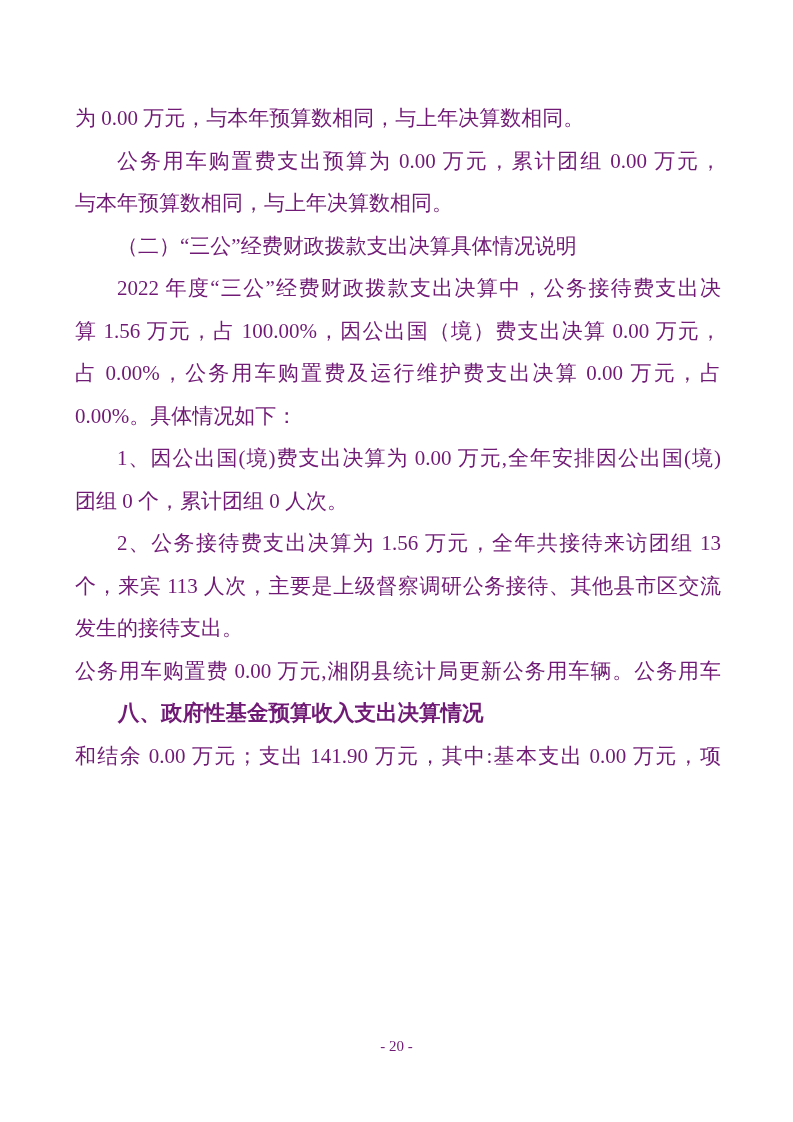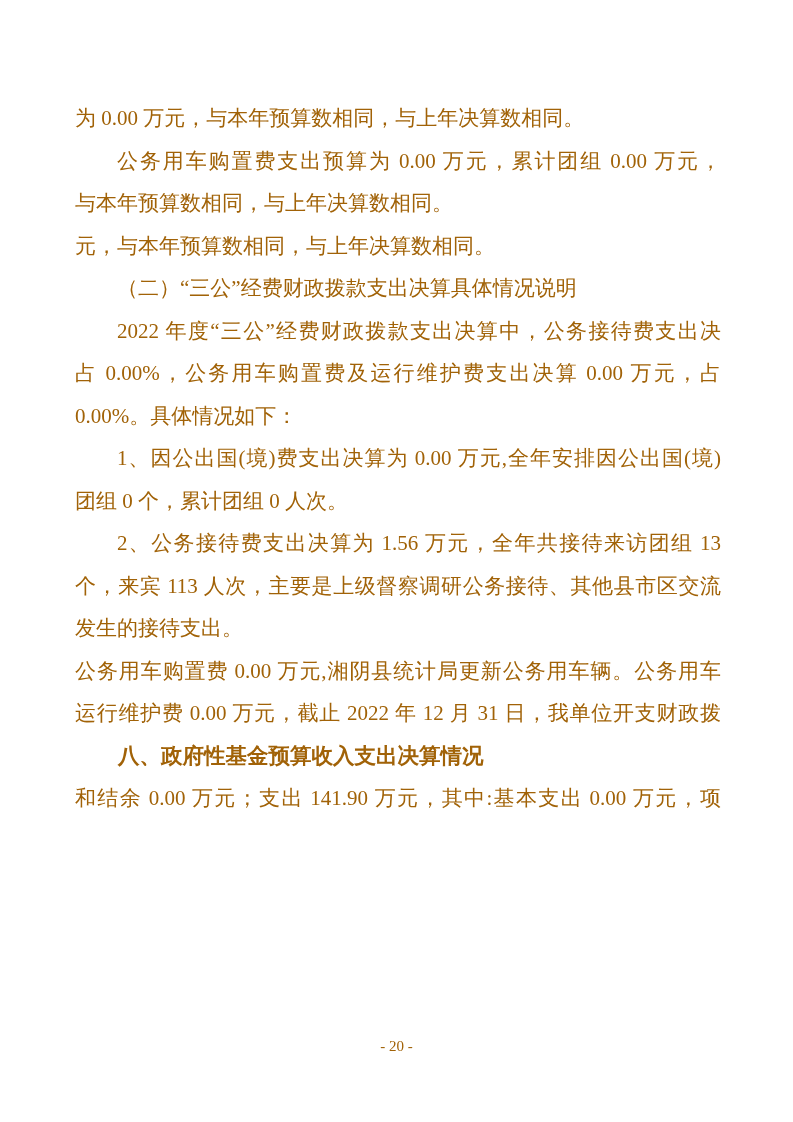--- a/index.html
+++ b/index.html
@@ -3,21 +3,21 @@
 <meta charset="utf-8">
 <style>
   * { margin: 0; padding: 0; box-sizing: border-box; }
   html, body { background: #888; }
   .page {
     position: relative;
     width: 793px;
     height: 1122px;
     margin: 0 auto;
     background: #ffffff;
-    color: #a16207;
+    color: #701a75;
     font-family: "Liberation Serif", "DejaVu Serif", serif;
     overflow: hidden;
   }
   .doc-body {
     position: absolute;
     left: 75px;
     top: 97px;
     width: 646px;
   }
   .line {
@@ -54,31 +54,30 @@
   }
 </style>
 </head>
 <body>
 
 <div class="page">
   <div class="doc-body">
       <div class="line">为 0.00 万元，与本年预算数相同，与上年决算数相同。</div>
       <div class="line indent justify">公务用车购置费支出预算为 0.00 万元，累计团组 0.00 万元，</div>
       <div class="line">与本年预算数相同，与上年决算数相同。</div>
-      <div class="line">元，与本年预算数相同，与上年决算数相同。</div>
       <div class="line indent">（二）“三公”经费财政拨款支出决算具体情况说明</div>
       <div class="line indent justify">2022 年度“三公”经费财政拨款支出决算中，公务接待费支出决</div>
+      <div class="line justify">算 1.56 万元，占 100.00%，因公出国（境）费支出决算 0.00 万元，</div>
       <div class="line justify">占 0.00%，公务用车购置费及运行维护费支出决算 0.00 万元，占</div>
       <div class="line">0.00%。具体情况如下：</div>
       <div class="line indent justify">1、因公出国(境)费支出决算为 0.00 万元,全年安排因公出国(境)</div>
       <div class="line">团组 0 个，累计团组 0 人次。</div>
       <div class="line indent justify">2、公务接待费支出决算为 1.56 万元，全年共接待来访团组 13</div>
       <div class="line justify">个，来宾 113 人次，主要是上级督察调研公务接待、其他县市区交流</div>
       <div class="line">发生的接待支出。</div>
       <div class="line justify">公务用车购置费 0.00 万元,湘阴县统计局更新公务用车辆。公务用车</div>
-      <div class="line justify">运行维护费 0.00 万元，截止 2022 年 12 月 31 日，我单位开支财政拨</div>
       <div class="line indent bold">八、政府性基金预算收入支出决算情况</div>
       <div class="line justify">和结余 0.00 万元；支出 141.90 万元，其中:基本支出 0.00 万元，项</div>
     </div>
   <div class="footer">
     <span>- 20 -</span>
   </div>
 </div>
 
 </body></html>

